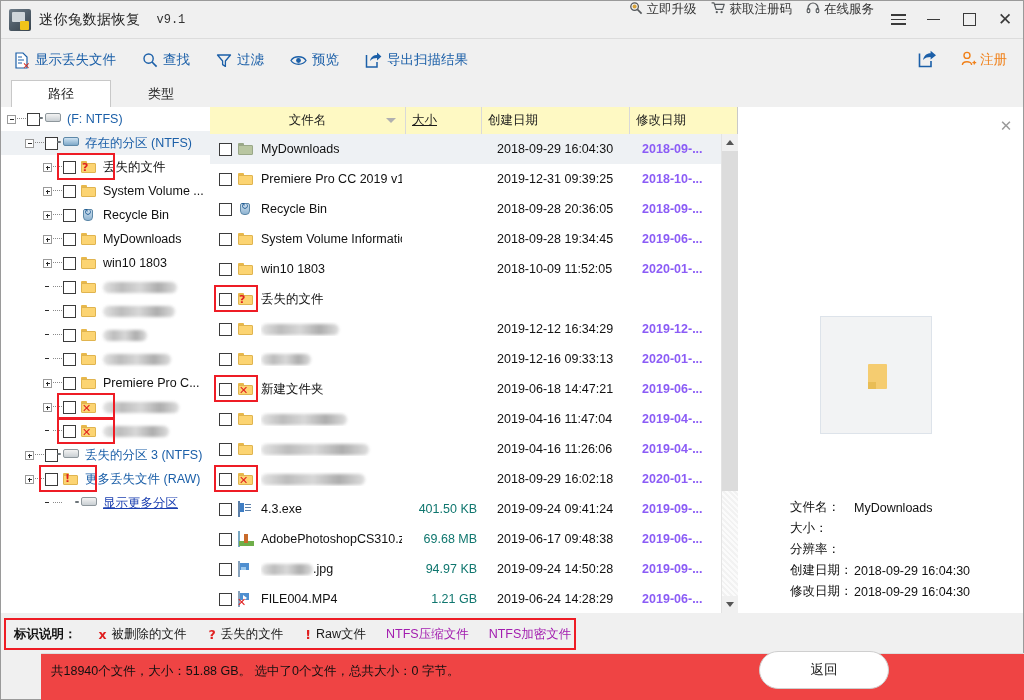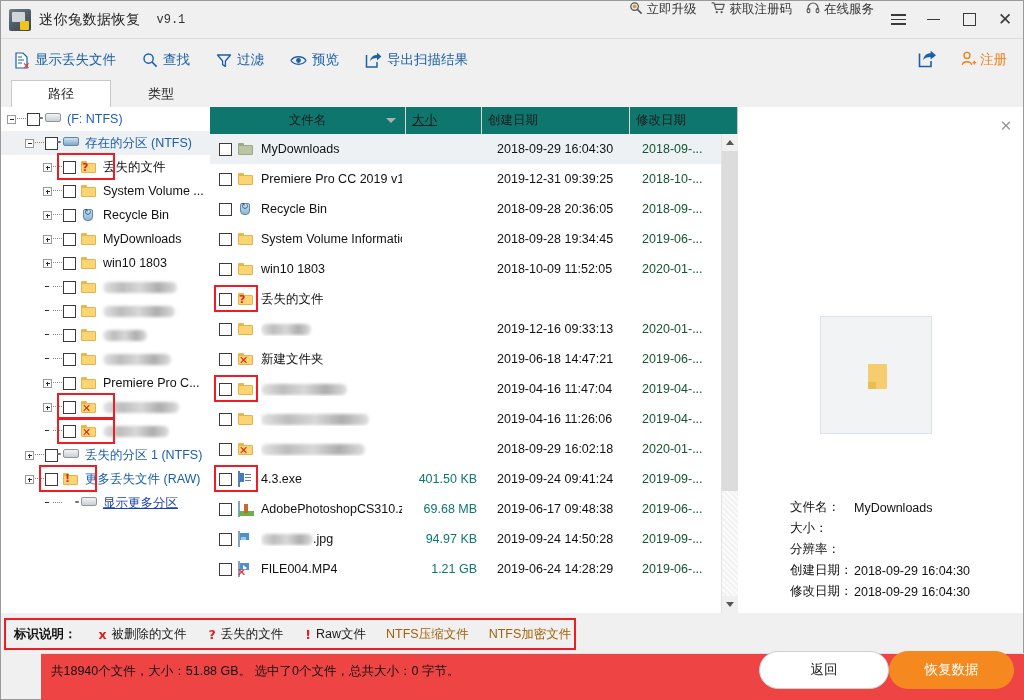--- a/index.html
+++ b/index.html
@@ -84,36 +84,36 @@
   .drive.blue:before{background:linear-gradient(#cfe3f2,#7fa9c9);border-color:#5d88a8;}
   .recycle{width:14px;height:14px;position:relative;}
   .recycle:before{content:"";position:absolute;left:2px;top:1px;width:10px;height:12px;background:linear-gradient(#cfe0ee,#8fb4d2);border:1px solid #5d88a8;border-radius:2px 2px 4px 4px;box-sizing:border-box;}
   .recycle:after{content:"↻";position:absolute;left:3px;top:-1px;font-size:9px;color:#1f5b93;}
 
   
   .annot{position:absolute;border:2.2px solid #ee1c25;box-sizing:border-box;pointer-events:none;z-index:20;}
 
   
   .list{position:absolute;left:209px;top:0;width:528px;height:506px;background:#fff;border-right:1px solid #c9c9c9;box-sizing:border-box;}
-  .lhead{position:absolute;left:0;top:0;right:0;height:27px;background:#0f766e;border-bottom:1px solid #cfcfcf;display:flex;}
+  .lhead{position:absolute;left:0;top:0;right:0;height:27px;background:#fef9c3;border-bottom:1px solid #cfcfcf;display:flex;}
   .hcell{height:27px;line-height:27px;font-size:12.5px;color:#1b1b1b;box-sizing:border-box;border-right:1px solid #d9d9d9;padding-left:6px;position:relative;}
   .hcell.name{width:196px;text-align:center;padding-left:0;}
   .hcell .sortarrow{position:absolute;right:9px;top:11px;width:0;height:0;border-left:5px solid transparent;border-right:5px solid transparent;border-top:5px solid #b0b0b0;}
   .hcell.size{width:76px;text-decoration:underline;}
   .hcell.cdate{width:148px;}
   .hcell.mdate{width:76px;border-right:none;}
   .rows{position:absolute;left:0;top:27px;width:511px;height:479px;overflow:hidden;}
   .frow{height:30px;display:flex;align-items:center;font-size:12.5px;}
   .frow.sel{background:#eef1f4;}
   .frow .cb{margin-left:9px;}
   .frow .ficon{width:17px;height:15px;position:relative;margin:0 6px 0 6px;flex:0 0 auto;}
   .fname{width:150px;overflow:hidden;white-space:nowrap;color:#111;}
   .fsize{width:80px;text-align:right;padding-right:8px;color:#0f766e;}
   .fcdate{width:148px;padding-left:12px;color:#111;}
-  .fmdate{width:84px;padding-left:6px;color:#14532d;}
+  .fmdate{width:84px;padding-left:6px;color:#8b5cf6;font-weight:bold;}
 
   
   .ic-exe{width:14px;height:13px;background:#fff;border:1px solid #5b7fa8;position:relative;box-sizing:border-box;}
   .ic-exe:before{content:"";position:absolute;left:1px;top:1px;width:4px;height:9px;background:#3f7ec4;}
   .ic-exe:after{content:"";position:absolute;left:6px;top:2px;width:6px;height:1.5px;background:#5b7fa8;box-shadow:0 3px 0 #5b7fa8,0 6px 0 #5b7fa8;}
   .ic-zip{width:15px;height:13px;position:relative;background:#cfe6f5;border:1px solid #7aa9c4;box-sizing:border-box;overflow:hidden;}
   .ic-zip:before{content:"";position:absolute;left:0;bottom:0;width:15px;height:5px;background:#6fae4a;}
   .ic-zip:after{content:"";position:absolute;left:5px;top:2px;width:4px;height:9px;background:#c96a2a;}
   .ic-jpg{width:13px;height:14px;background:#fff;border:1px solid #8aa4bd;position:relative;box-sizing:border-box;}
   .ic-jpg:before{content:"";position:absolute;left:1px;top:1px;width:9px;height:7px;background:#4f8fd0;}
@@ -144,21 +144,21 @@
   .pv-row{display:flex;height:21px;align-items:center;font-size:12.5px;}
   .pv-k{width:64px;color:#111;}
   .pv-v{color:#111;}
 
   
   .legendwrap{position:absolute;left:0;top:612px;width:904px;height:40px;background:#f0f0f0;}
   .legend{position:absolute;left:3px;top:5px;width:572px;height:32px;border:2.2px solid #ee1c25;box-sizing:border-box;background:#f0f0f0;display:flex;align-items:center;}
   .lg-title{font-size:12.5px;font-weight:bold;color:#111;margin-left:8px;}
   .lg-item{display:flex;align-items:center;font-size:12.5px;margin-left:22px;}
   .lg-item .mk{font-weight:bold;margin-right:5px;color:#e02020;font-family:"DejaVu Sans",sans-serif;}
-  .lg-item.green{color:#a16207;margin-left:20px;}
+  .lg-item.green{color:#a21caf;margin-left:20px;}
 
   
   .status{position:absolute;left:0;top:652px;width:1022px;height:46px;background:#ef4444;border-top:1px solid #dedede;margin-left:40px;}
   .stxt{position:absolute;left:10px;top:9px;font-size:12.5px;color:#111;}
   .btn-back{position:absolute;left:758px;top:650px;width:130px;height:38px;border:1px solid #cfcfcf;border-radius:19px;background:#fff;display:flex;align-items:center;justify-content:center;font-size:13.5px;color:#222;box-sizing:border-box;}
   .btn-rec{position:absolute;left:888px;top:650px;width:125px;height:38px;border-radius:19px;background:#f5891f;display:flex;align-items:center;justify-content:center;font-size:13.5px;color:#fff;}
 </style>
 </head>
 <body>
 
@@ -418,21 +418,21 @@
           <span class="cb"></span>
           <span class="ico"><span class="folder"><span class="fmark x">✕</span></span></span>
           <span class="lbl"><span class="blur" style="width:66px"></span></span>
         </div>
         <div class="trow">
           <span style="display:inline-block;width:24px"></span>
           <span class="exp plus"></span>
           <span class="dots"></span>
           <span class="cb"></span>
           <span class="ico"><span class="drive"></span></span>
-          <span class="lbl blue">丢失的分区 1 (NTFS)</span>
+          <span class="lbl blue">丢失的分区 3 (NTFS)</span>
         </div>
         <div class="trow">
           <span style="display:inline-block;width:24px"></span>
           <span class="exp plus"></span>
           <span class="dots"></span>
           <span class="cb"></span>
           <span class="ico"><span class="folder"><span class="fmark ex">!</span></span></span>
           <span class="lbl blue">更多丢失文件 (RAW)</span>
         </div>
         <div class="trow">
@@ -502,20 +502,28 @@
           </div>
           <div class="frow">
             <span class="cb"></span>
             <span class="ficon"><span class="folder"><span class="fmark q">?</span></span></span>
             <span class="fname">丢失的文件</span>
             <span class="fsize"></span>
             <span class="fcdate"></span>
             <span class="fmdate"></span>
           </div>
           <div class="annot" style="left: 4px; top: 151px; width: 44px; height: 27px;"></div>
+          <div class="frow">
+            <span class="cb"></span>
+            <span class="ficon"><span class="folder"></span></span>
+            <span class="fname"><span class="blur" style="width:78px"></span></span>
+            <span class="fsize"></span>
+            <span class="fcdate">2019-12-12 16:34:29</span>
+            <span class="fmdate">2019-12-...</span>
+          </div>
           <div class="frow">
             <span class="cb"></span>
             <span class="ficon"><span class="folder"></span></span>
             <span class="fname"><span class="blur" style="width:50px"></span></span>
             <span class="fsize"></span>
             <span class="fcdate">2019-12-16 09:33:13</span>
             <span class="fmdate">2020-01-...</span>
           </div>
           <div class="frow">
             <span class="cb"></span>
@@ -650,17 +658,14 @@
         </div>
     </div>
   </div>
 
   <div class="status">
     <div class="stxt">共18940个文件，大小：51.88 GB。 选中了0个文件，总共大小：0 字节。</div>
   </div>
   <div class="btn-back">
       <span>返回</span>
     </div>
-  <div class="btn-rec">
-      <span>恢复数据</span>
-    </div>
 
 </div>
 
 </body></html>

